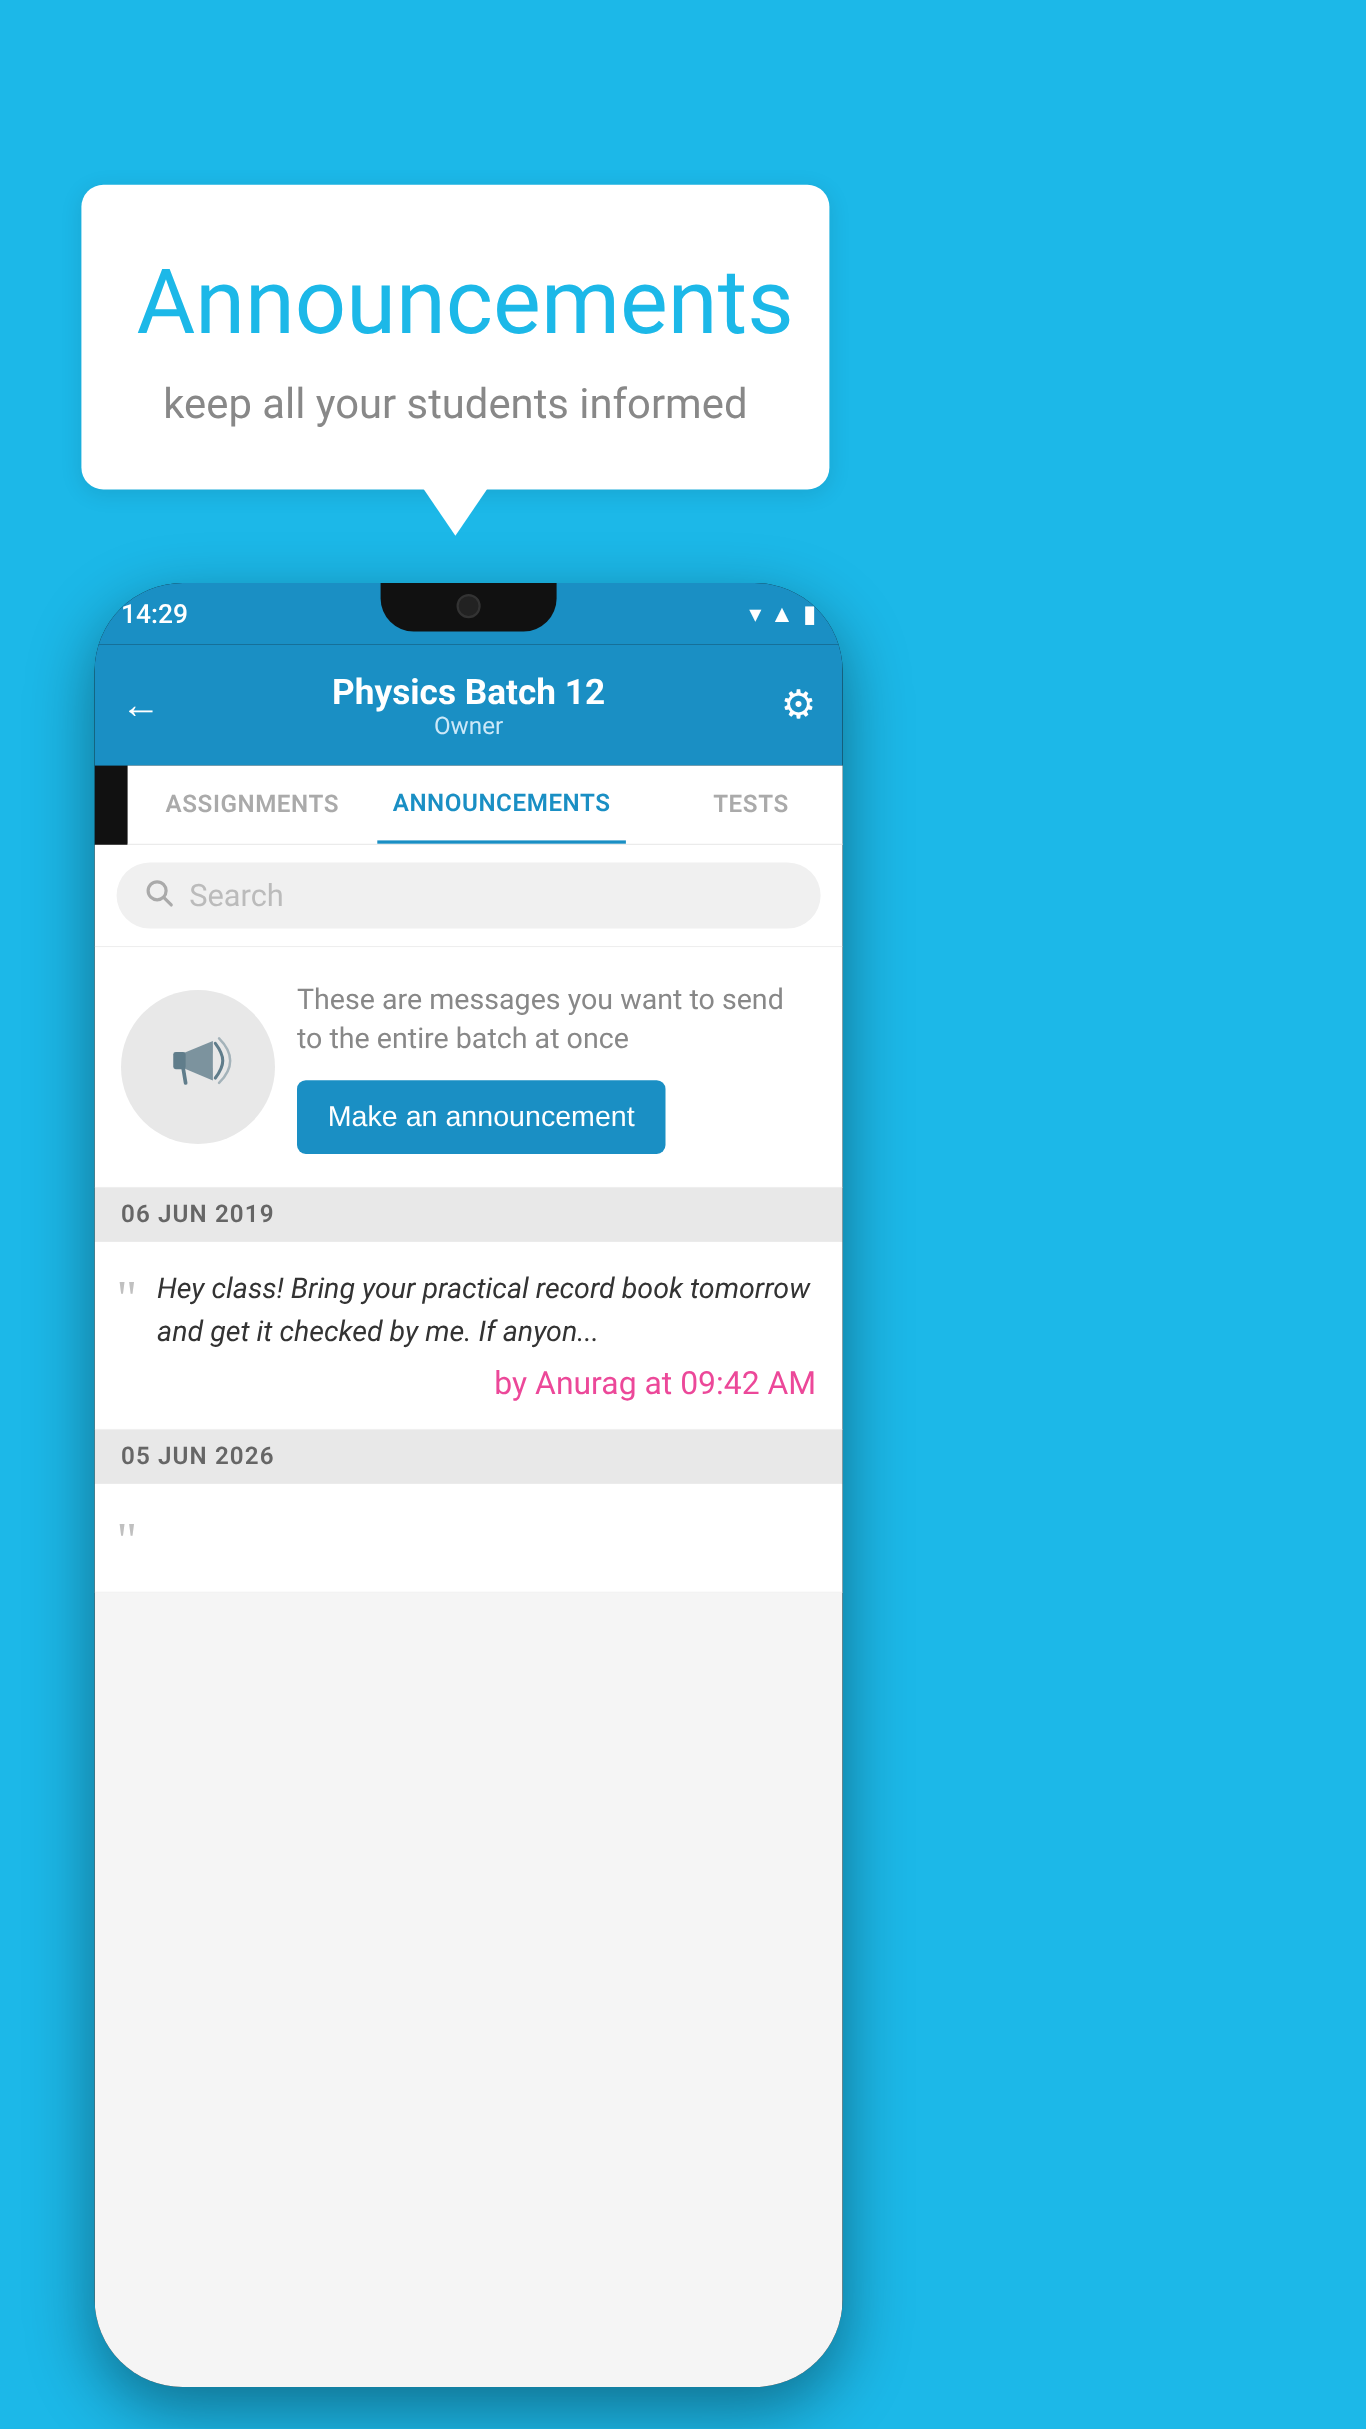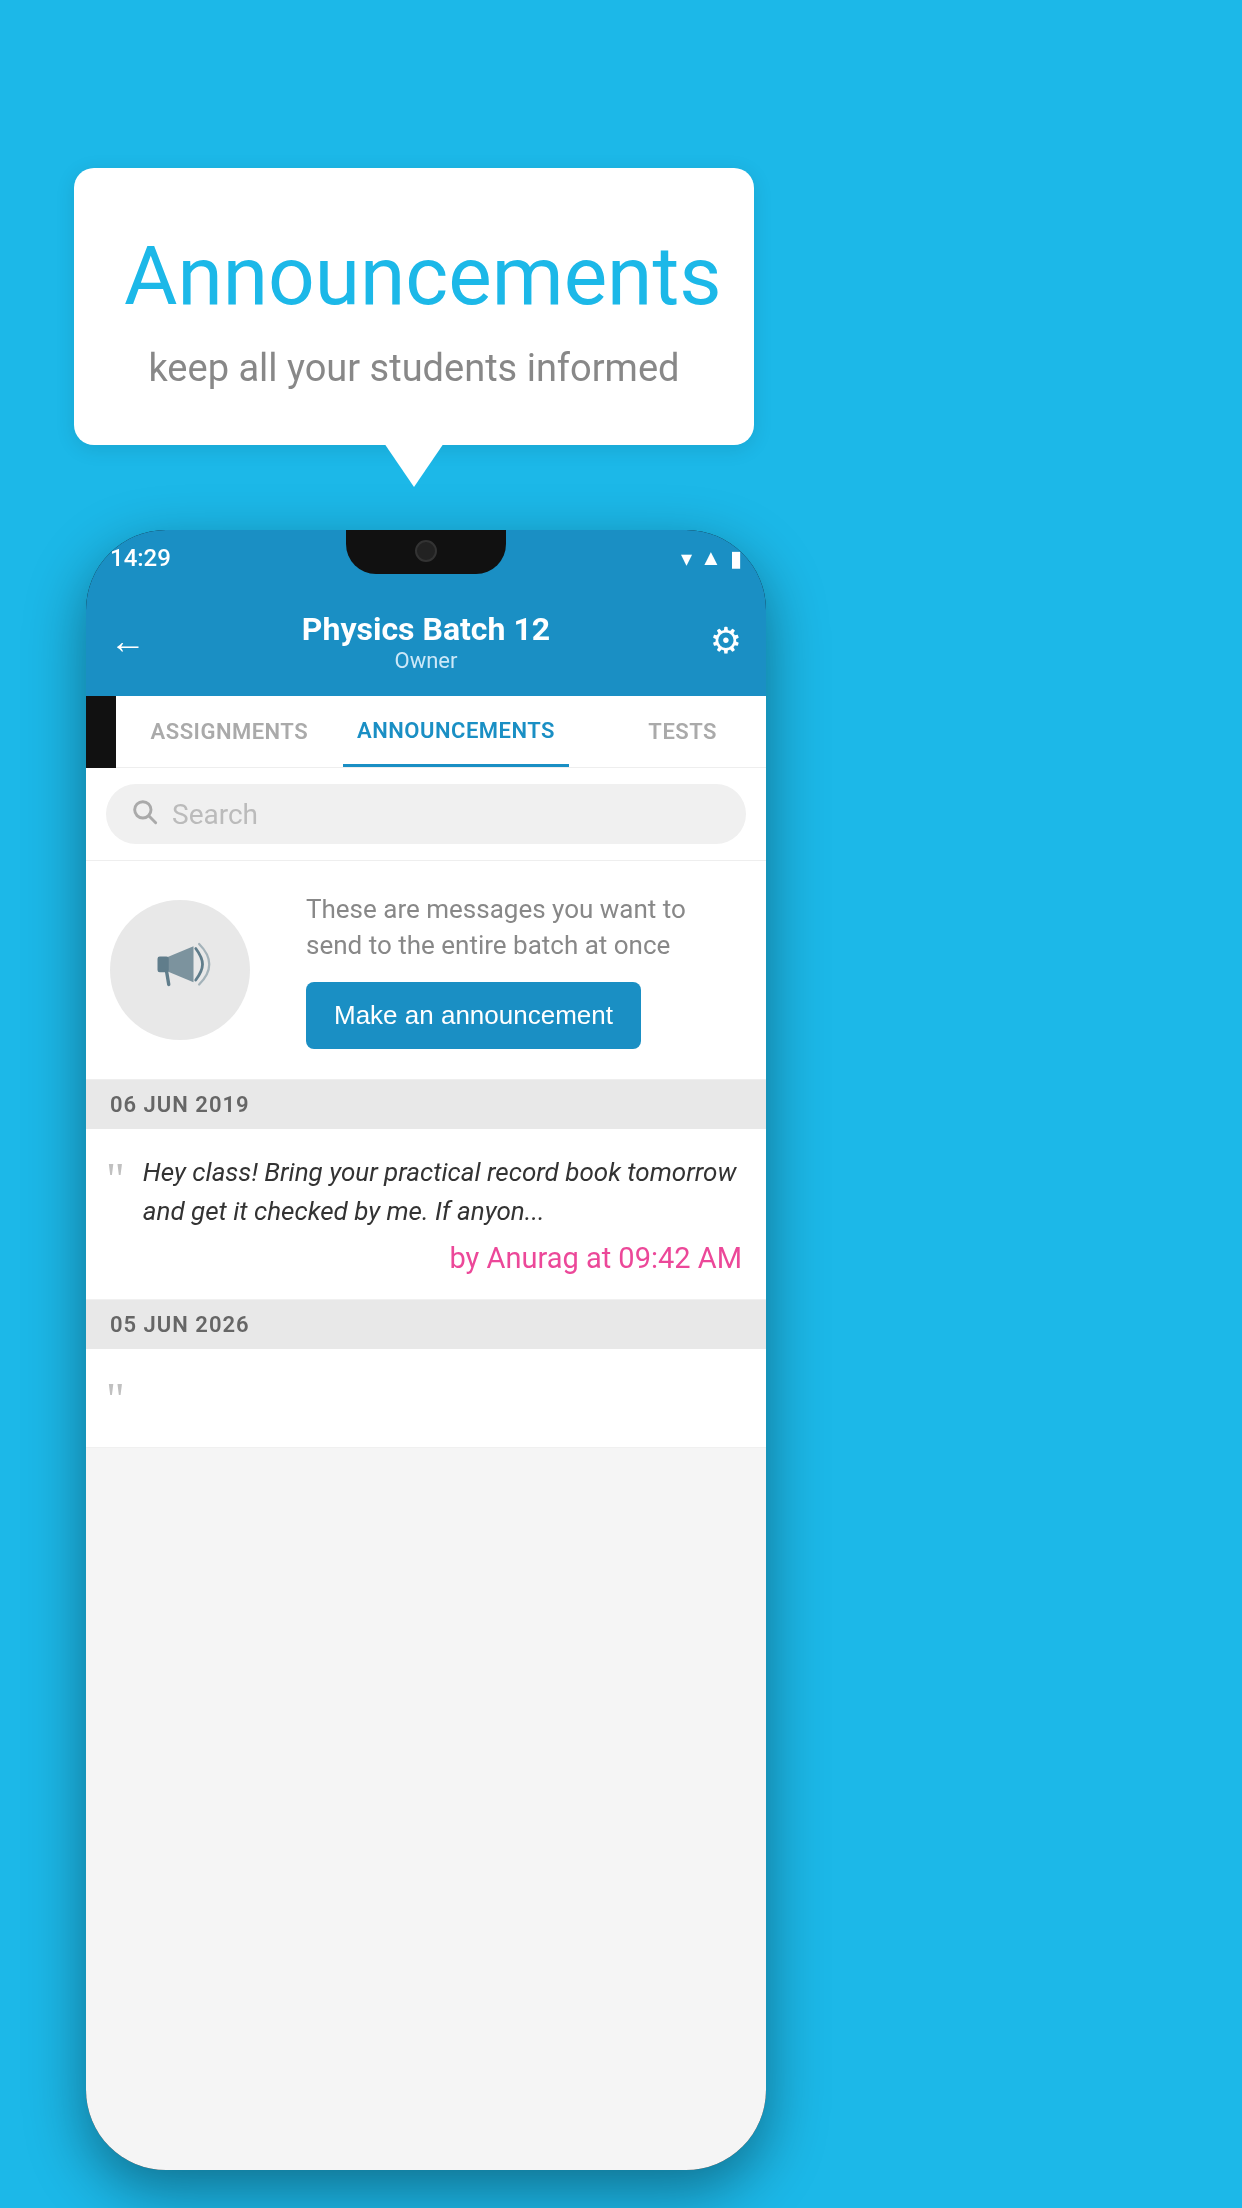--- a/index.html
+++ b/index.html
@@ -263,21 +263,20 @@
       flex-shrink: 0;
     }
 
     .megaphone-icon {
       font-size: 64px;
       color: #5a7a9a;
     }
 
     .promo-content {
       flex: 1;
-      margin-left: 36px;
     }
 
     .promo-description {
       color: #888;
       font-size: 26px;
       line-height: 1.4;
       margin-bottom: 18px;
     }
 
     .make-announcement-btn {

